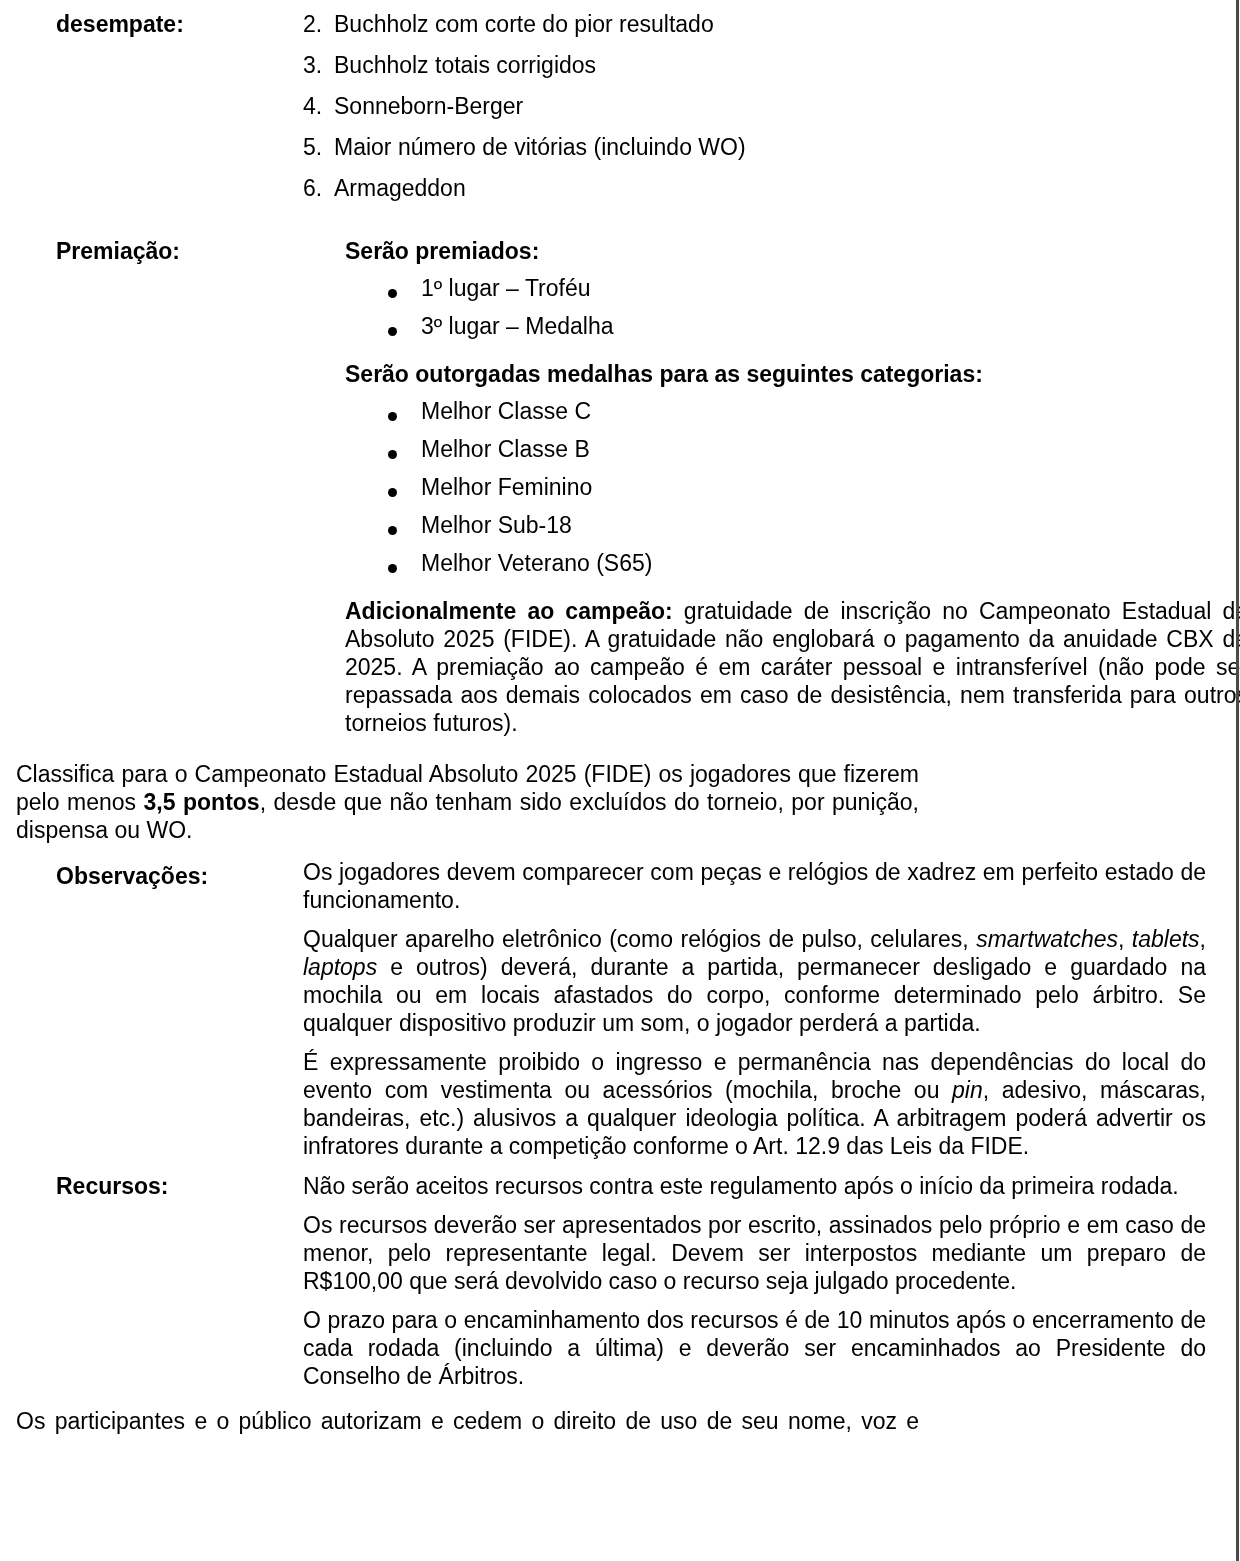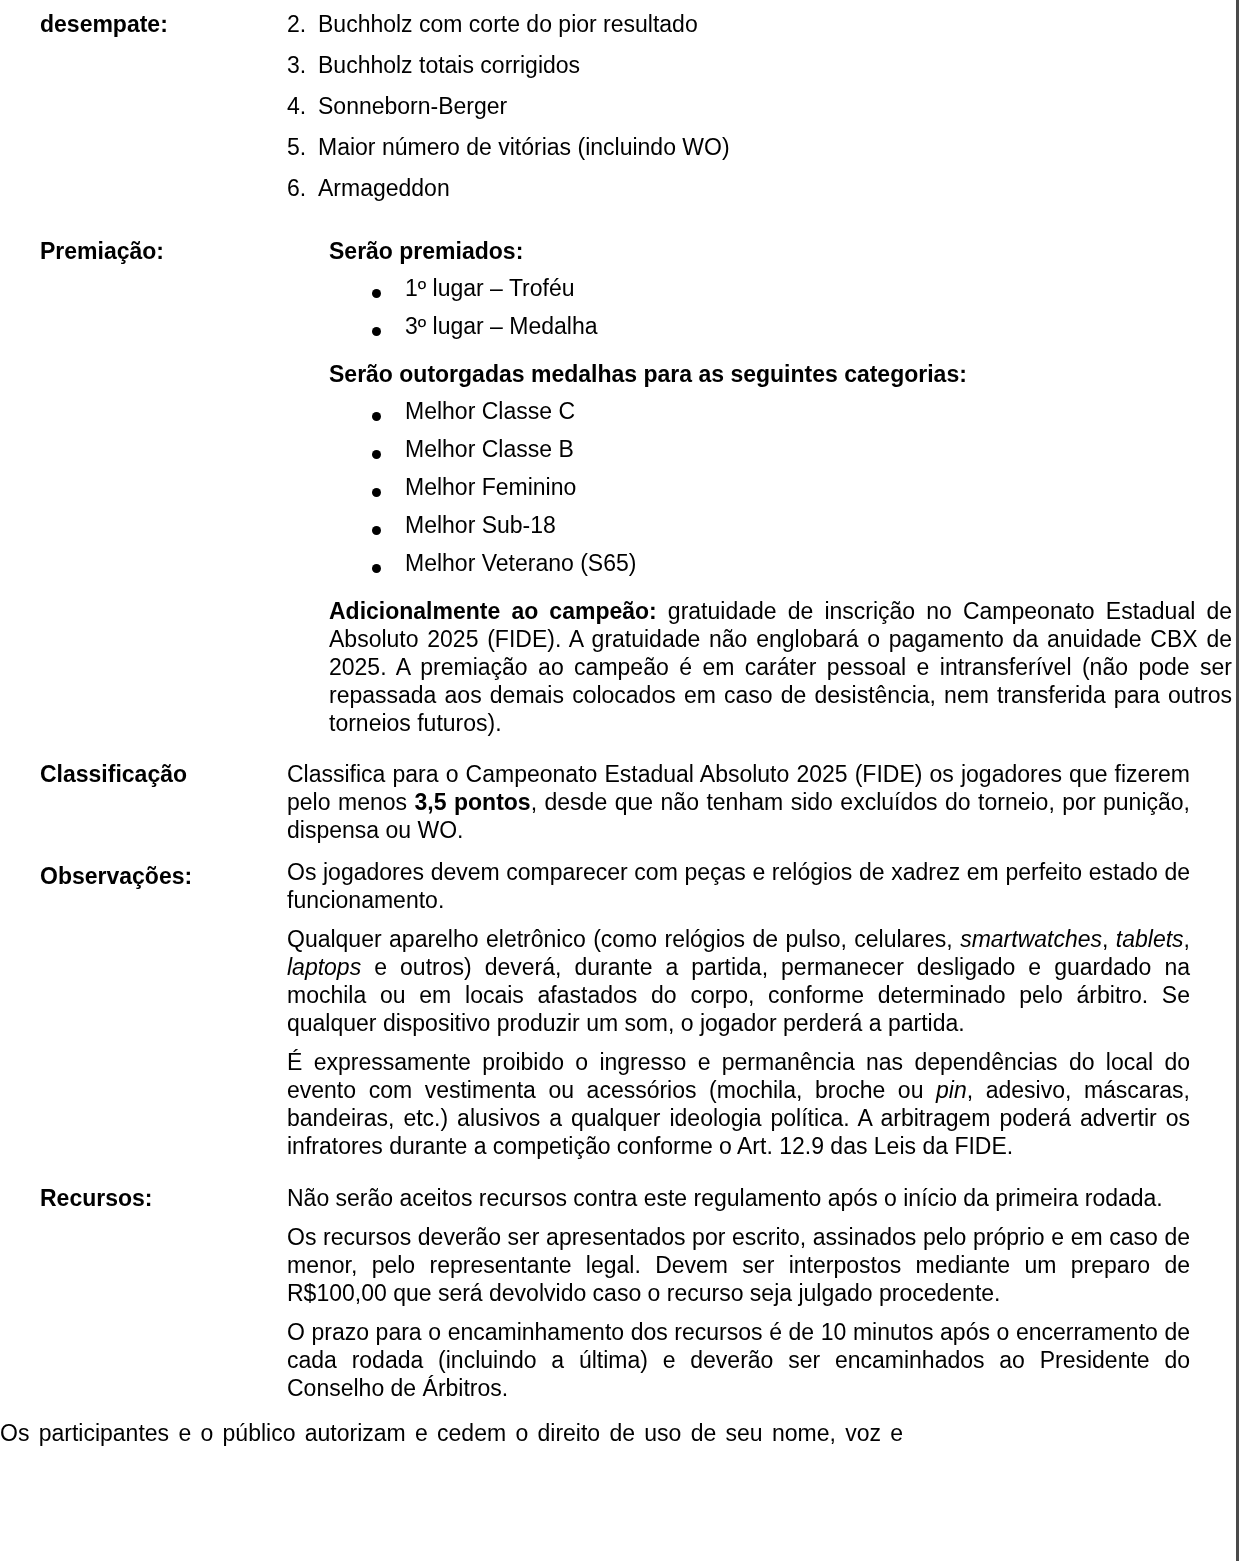--- a/index.html
+++ b/index.html
@@ -8,29 +8,29 @@
     background: #ffffff;
     font-family: "Liberation Sans", sans-serif;
     color: #000000;
     overflow: hidden;
   }
   .page { position: relative; width: 1240px; height: 1561px; background: #ffffff; }
   .right-border {
     position: absolute; top: 0; left: 1236px;
     width: 3px; height: 1561px; background: #4a4a4a;
   }
-  .doc { position: absolute; top: 0; left: 0; width: 1102px; }
+  .doc { position: absolute; top: 0; left: 16px; width: 1102px; }
 
   .section { display: flex; font-size: 23px; line-height: 28px; }
   .section[data-idx="0"] { margin-top: 10px; }
   .section[data-idx="1"] { margin-top: 35px; gap: 42px; }
   .section[data-idx="2"] { margin-top: 23px; }
   .section[data-idx="3"] { margin-top: 14px; }
   .section[data-idx="3"] .label-cell { padding-top: 4px; }
-  .section[data-idx="4"] { margin-top: 24px; }
+  .section[data-idx="4"] { margin-top: 12px; }
   .section[data-idx="5"] { margin-top: 9px; }
   .section[data-idx="5"] .content-cell { padding-top: 8px; }
 
   .label-cell {
     width: 287px; flex-shrink: 0; box-sizing: border-box;
     padding-left: 40px; font-weight: bold;
   }
   .content-cell { width: 903px; flex-shrink: 0; }
   .content-cell > :last-child { margin-bottom: 0 !important; }
 
@@ -117,21 +117,20 @@
             </div>
             <div class="bullet-item">
               <span class="dot"></span>
               <span>Melhor Veterano (S65)</span>
             </div>
           </div>
           <div class="para"><span class="run-b">Adicionalmente ao campeão:</span><span> gratuidade de inscrição no Campeonato Estadual de Absoluto 2025 (FIDE). A gratuidade não englobará o pagamento da anuidade CBX de 2025. A premiação ao campeão é em caráter pessoal e intransferível (não pode ser repassada aos demais colocados em caso de desistência, nem transferida para outros torneios futuros).</span></div>
         </div>
       </div>
       <div class="section" data-idx="2">
-        <div class="label-cell"><span>Classificação</span></div>
         <div class="content-cell">
           <div class="para"><span>Classifica para o Campeonato Estadual Absoluto 2025 (FIDE) os jogadores que fizerem pelo menos </span><span class="run-b">3,5 pontos</span><span>, desde que não tenham sido excluídos do torneio, por punição, dispensa ou WO.</span></div>
         </div>
       </div>
       <div class="section" data-idx="3">
         <div class="label-cell"><span>Observações:</span></div>
         <div class="content-cell">
           <div class="para"><span>Os jogadores devem comparecer com peças e relógios de xadrez em perfeito estado de funcionamento.</span></div>
           <div class="para"><span>Qualquer aparelho eletrônico (como relógios de pulso, celulares, </span><span class="run-i">smartwatches</span><span>, </span><span class="run-i">tablets</span><span>, </span><span class="run-i">laptops</span><span> e outros) deverá, durante a partida, permanecer desligado e guardado na mochila ou em locais afastados do corpo, conforme determinado pelo árbitro. Se qualquer dispositivo produzir um som, o jogador perderá a partida.</span></div>
           <div class="para"><span>É expressamente proibido o ingresso e permanência nas dependências do local do evento com vestimenta ou acessórios (mochila, broche ou </span><span class="run-i">pin</span><span>, adesivo, máscaras, bandeiras, etc.) alusivos a qualquer ideologia política. A arbitragem poderá advertir os infratores durante a competição conforme o Art. 12.9 das Leis da FIDE.</span></div>

